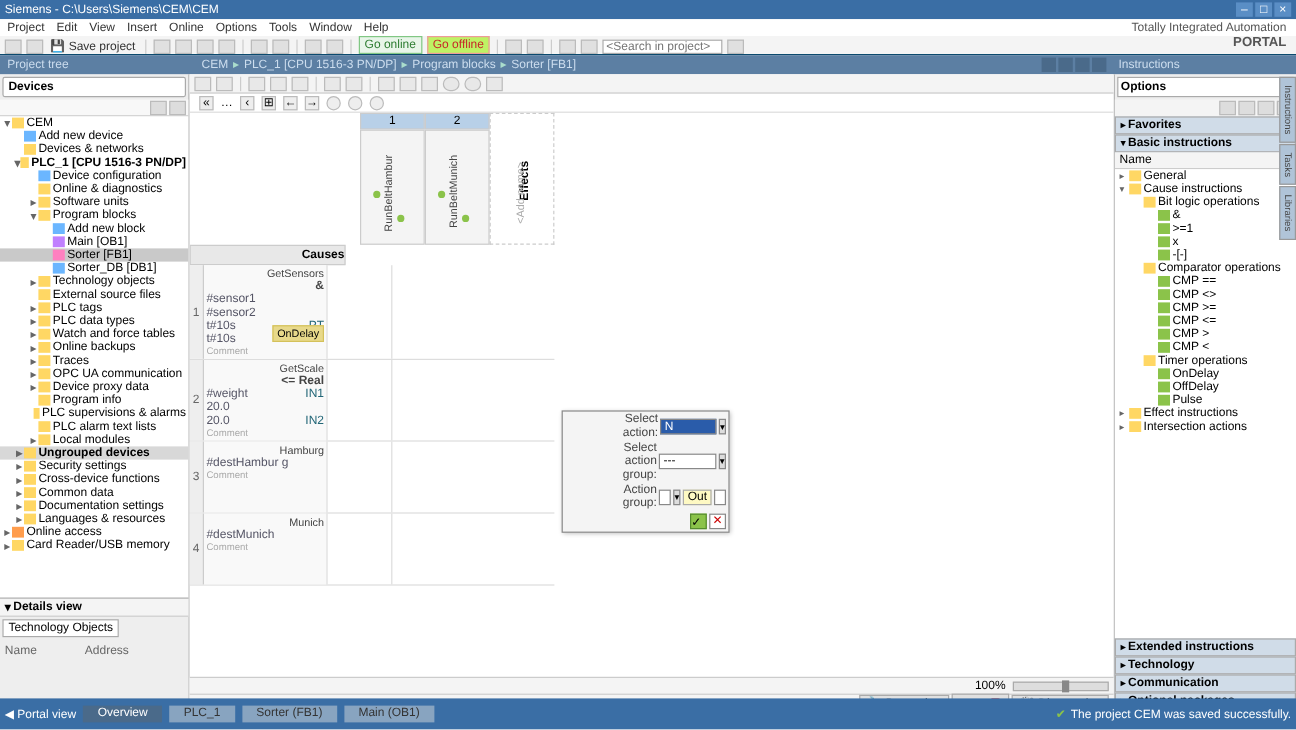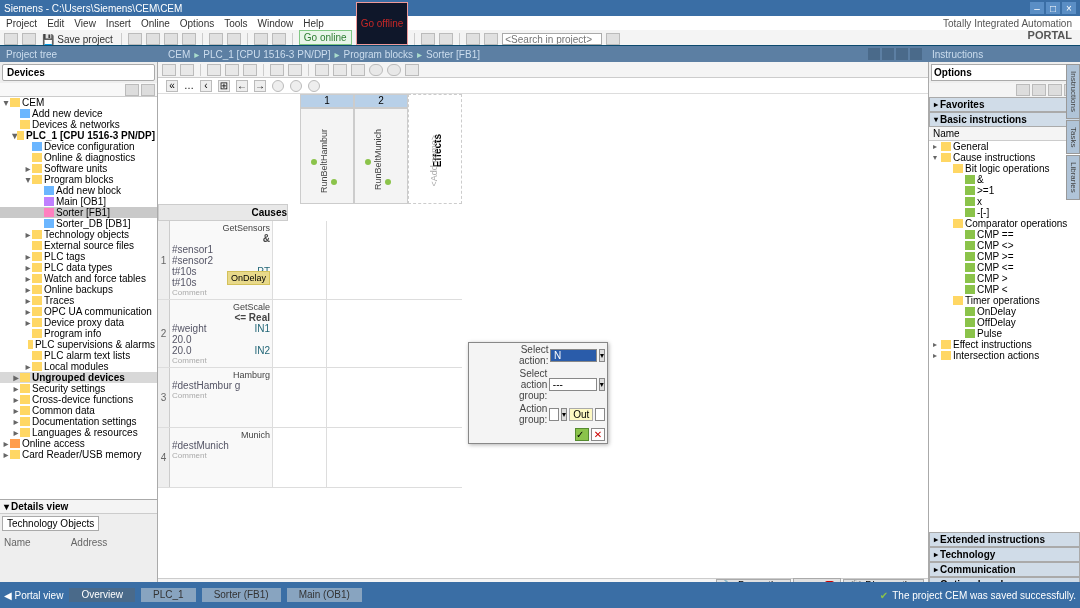--- a/index.html
+++ b/index.html
@@ -11,21 +11,21 @@
 .titlebar .winbtn { width: 14px; height: 12px; background: #5a8ec5; display: flex; align-items: center; justify-content: center; }
 
 .menubar { background: #fff; height: 14px; display: flex; align-items: center; padding: 0 6px; gap: 10px; color: #333; }
 .menubar span { cursor: default; }
 
 .toolbar1 { background: #f4f4f4; height: 16px; border-bottom: 1px solid #0c4a6e; display: flex; align-items: flex-end; padding: 0 4px; gap: 4px; }
 .tb-icon { width: 14px; height: 12px; background: #e0e0e0; border: 1px solid #bbb; display: inline-block; }
 .tb-sep { width: 1px; height: 12px; background: #ccc; margin: 0 2px; }
 .save-label { color: #333; padding: 0 2px; }
 .go-online { background: #e8f5e9; color: #2e7d32; padding: 1px 4px; border: 1px solid #81c784; }
-.go-offline { background: #0f172a; color: #c62828; padding: 15px 4px; border: 1px solid #ef9a9a; }
+.go-offline { background: #bef264; color: #c62828; padding: 1px 4px; border: 1px solid #ef9a9a; }
 .search-box { width: 100px; border: 1px solid #aaa; height: 12px; padding: 0 2px; background: #fff; }
 
 
 .tia-right { position: absolute; right: 8px; top: 18px; text-align: right; font-size: 9px; color: #555; }
 .tia-right .big { font-weight: bold; font-size: 11px; }
 
 
 .breadcrumb-bar { background: #5c7fa3; height: 16px; display: flex; align-items: center; color: #fff; padding: 0 6px; gap: 4px; }
 .breadcrumb-bar .crumb { color: #cde; }
 .breadcrumb-bar .sep { color: #adc; }
@@ -568,20 +568,26 @@
         <span class="dd">▾</span>
         <span class="out">Out</span>
         <span class="fld" style="width:24px;"></span>
       </div>
       <div class="btns">
         <span class="ok">✓</span>
         <span class="cancel">✕</span>
       </div>
     </div>
 
+    <div class="editor-bottom">
+      <span class="zoom">100%</span>
+      <span style="width:80px;height:8px;background:#ddd;border:1px solid #aaa;position:relative;">
+        <span style="position:absolute;left:40px;top:-2px;width:6px;height:10px;background:#888;"></span>
+      </span>
+    </div>
     <div class="editor-tabs">
       <span class="etab">🔧 <span>Properties</span></span>
       <span class="etab">ℹ <span>Info</span> <span style="background:#c00;color:#fff;padding:0 2px;border-radius:2px;">1</span></span>
       <span class="etab">🩺 <span>Diagnostics</span></span>
     </div>
   </div>
 
   <div class="right-pane">
     <div class="options">Options</div>
     <div class="opt-toolbar">

